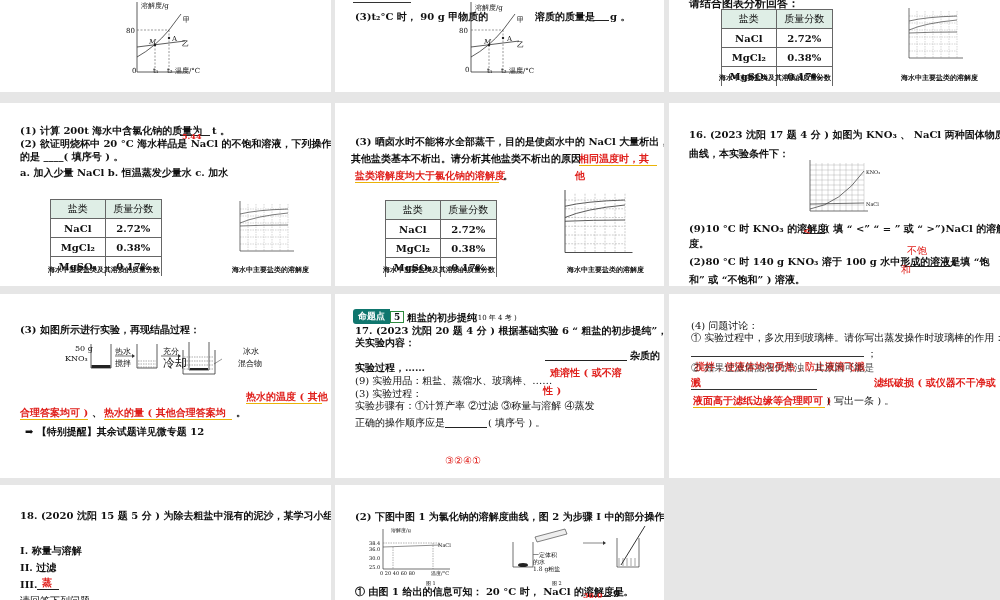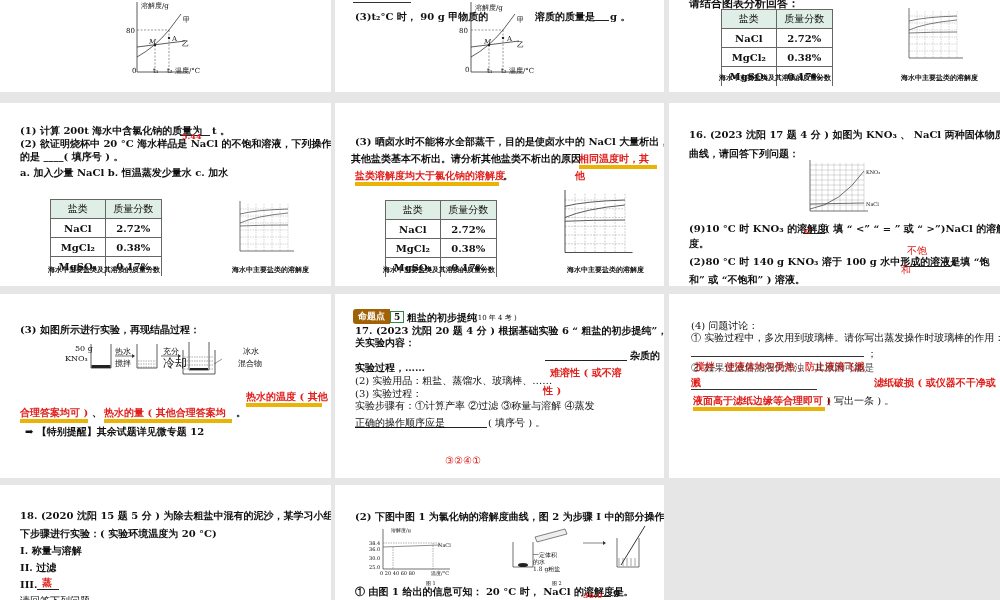--- a/index.html
+++ b/index.html
@@ -4,28 +4,28 @@
 <style>
   * { box-sizing: border-box; margin: 0; padding: 0; }
   html, body { width: 1000px; height: 600px; overflow: hidden; background: #e6e6e6; }
   body { font-family: "DejaVu Serif", "Liberation Serif", serif; color: #111; }
   .grid { position: absolute; left: 0; top: 0; width: 1000px; height: 600px; }
   .slide { position: absolute; background: #fff; overflow: hidden; }
   .txt { position: absolute; font-size: 10px; line-height: 13px; white-space: nowrap; font-weight: bold; }
   .txt.n { font-weight: normal; }
   .red { color: #e0201c; }
   .ul { display: inline-block; border-bottom: 1px solid #222; vertical-align: bottom; height: 11px; }
-  .rul { border-bottom: 4px solid #eab308; }
+  .rul { border-bottom: 1px solid #eab308; }
   table.salt { position: absolute; border-collapse: collapse; font-size: 10px; }
   table.salt td, table.salt th { border: 1px solid #666; text-align: center; height: 19px; font-weight: bold; padding: 0 4px; }
   table.salt th { background: #dfeee6; font-weight: normal; }
   .cap { position: absolute; font-size: 7px; white-space: nowrap; font-weight: bold; }
   svg { position: absolute; overflow: visible; }
   .badge { position: absolute; display: flex; align-items: center; }
-  .badge .b1 { background: #a16207; color: #fff; font-size: 9px; padding: 1px 5px; border-radius: 3px 0 0 3px; font-family: "DejaVu Sans", sans-serif; font-weight: bold;}
+  .badge .b1 { background: #0f766e; color: #fff; font-size: 9px; padding: 1px 5px; border-radius: 3px 0 0 3px; font-family: "DejaVu Sans", sans-serif; font-weight: bold;}
   .badge .b2 { background: #fff; color: #111; border: 1px solid #2e8b3e; font-size: 9px; padding: 0 3px; font-weight: bold; }
 </style>
 </head>
 <body>
 
 <div class="grid">
 
   <div class="slide" style="left:0;top:0;width:331px;height:92px;">
     <svg style="left:125px;top:0;" width="80" height="80" viewBox="0 0 80 80">
       <line x1="12" y1="72" x2="12" y2="2" stroke="#333" stroke-width="0.8"></line>
@@ -226,21 +226,21 @@
       <line x1="8" y1="52" x2="62" y2="52" stroke="#333" stroke-width="0.7"></line>
       <path d="M8 15 Q24 11 56 10" stroke="#444" stroke-width="0.7" fill="none"></path>
       <path d="M8 24 Q24 17 56 14" stroke="#444" stroke-width="0.7" fill="none"></path>
       <path d="M8 27 Q30 26 56 26" stroke="#444" stroke-width="0.7" fill="none"></path>
     </svg>
     <span class="cap" style="left:232px;top:162px;">海水中主要盐类的溶解度</span>
   </div>
 
   <div class="slide" style="left:669px;top:103px;width:331px;height:183px;">
     <span class="txt" style="left:20px;top:25px;">16. (2023 沈阳 17 题 4 分 ) 如图为 KNO₃ 、 NaCl 两种固体物质的溶解度</span>
-    <span class="txt" style="left:20px;top:44px;">曲线，请回答下列问题：</span>
+    <span class="txt" style="left:20px;top:44px;">曲线，本实验条件下：</span>
     <svg style="left:135px;top:56px;" width="70" height="60" viewBox="0 0 70 60">
       <g stroke="#999" stroke-width="0.35">
         <line x1="6" y1="6" x2="60" y2="6"></line>
           <line x1="6" y1="11" x2="60" y2="11"></line>
           <line x1="6" y1="16" x2="60" y2="16"></line>
         <line x1="6" y1="21" x2="60" y2="21"></line>
           <line x1="6" y1="26" x2="60" y2="26"></line>
           <line x1="6" y1="31" x2="60" y2="31"></line>
         <line x1="6" y1="36" x2="60" y2="36"></line>
           <line x1="6" y1="41" x2="60" y2="41"></line>
@@ -323,25 +323,25 @@
       <span class="b2">5</span>
     </div>
     <span class="txt" style="left:72px;top:17px;">粗盐的初步提纯</span>
     <span class="txt n" style="left:140px;top:18px;font-size:7px;">(10 年 4 考 )</span>
     <span class="txt" style="left:20px;top:30px;">17. (2023 沈阳 20 题 4 分 ) 根据基础实验 6 “ 粗盐的初步提纯”， 填写相</span>
     <span class="txt" style="left:20px;top:42px;">关实验内容：</span>
     <span class="ul" style="position:absolute;left:210px;top:56px;width:82px;"></span>
     <span class="txt" style="left:295px;top:55px;">杂质的</span>
     <span class="txt" style="left:20px;top:67px;">实验过程，……</span>
     <span class="txt red" style="left:215px;top:72px;">难溶性 ( 或不溶</span>
-    <span class="txt n" style="left:20px;top:80px;">(2) 实验用品：粗盐、蒸馏水、玻璃棒、……</span>
+    <span class="txt n" style="left:20px;top:80px;">(9) 实验用品：粗盐、蒸馏水、玻璃棒、……</span>
     <span class="txt red" style="left:208px;top:90px;">性 )</span>
     <span class="txt n" style="left:20px;top:93px;">(3) 实验过程：</span>
     <span class="txt n" style="left:20px;top:105px;">实验步骤有：①计算产率   ②过滤   ③称量与溶解   ④蒸发</span>
-    <span class="txt n" style="left:20px;top:122px;text-decoration:underline;">正确的操作顺序应是</span>
+    <span class="txt n" style="left:20px;top:122px;">正确的操作顺序应是</span>
     <span class="ul" style="position:absolute;left:110px;top:123px;width:42px;"></span>
     <span class="txt n" style="left:153px;top:122px;">( 填序号 ) 。</span>
     <span class="txt red n" style="left:110px;top:160px;">③②④①</span>
   </div>
 
   <div class="slide" style="left:669px;top:294px;width:400px;height:184px;">
     <span class="txt n" style="left:22px;top:25px;">(4) 问题讨论：</span>
     <span class="txt n" style="left:22px;top:37px;">① 实验过程中，多次用到玻璃棒。请你写出蒸发操作时玻璃棒的作用：</span>
     <div style="position:absolute;left:22px;top:62px;width:173px;border-bottom:1px solid #333;"></div>
     <span class="txt n" style="left:198px;top:53px;">；</span>
@@ -349,21 +349,20 @@
     <span class="txt n" style="left:22px;top:67px;opacity:0.75;">② 如果过滤后滤液仍浑浊，其原因可能是</span>
     <span class="txt red" style="left:22px;top:82px;">溅</span>
     <div style="position:absolute;left:22px;top:95px;width:126px;border-bottom:1px solid #333;"></div>
     <span class="txt red" style="left:205px;top:82px;">滤纸破损 ( 或仪器不干净或</span>
     <span class="txt red rul" style="left:24px;top:100px;width:132px;">液面高于滤纸边缘等合理即可 )</span>
     <span class="txt n" style="left:158px;top:100px;">( 写出一条 ) 。</span>
   </div>
 
   <div class="slide" style="left:0;top:485px;width:331px;height:115px;">
     <span class="txt" style="left:20px;top:24px;">18. (2020 沈阳 15 题 5 分 ) 为除去粗盐中混有的泥沙，某学习小组按以</span>
-    <span class="txt" style="left:20px;top:42px;">下步骤进行实验：( 实验环境温度为 20 °C)</span>
     <span class="txt" style="left:20px;top:59px;">I. 称量与溶解</span>
     <span class="txt" style="left:20px;top:76px;">II. 过滤</span>
     <span class="txt" style="left:20px;top:93px;">III.</span>
     <span class="ul" style="position:absolute;left:37px;top:94px;width:22px;"></span>
     <span class="txt red" style="left:42px;top:91px;">蒸</span>
     <span class="txt n" style="left:20px;top:109px;">请回答下列问题</span>
   </div>
 
   <div class="slide" style="left:335px;top:485px;width:329px;height:115px;">
     <span class="txt" style="left:20px;top:25px;">(2) 下图中图 1 为氯化钠的溶解度曲线，图 2 为步骤 I 中的部分操作：</span>

